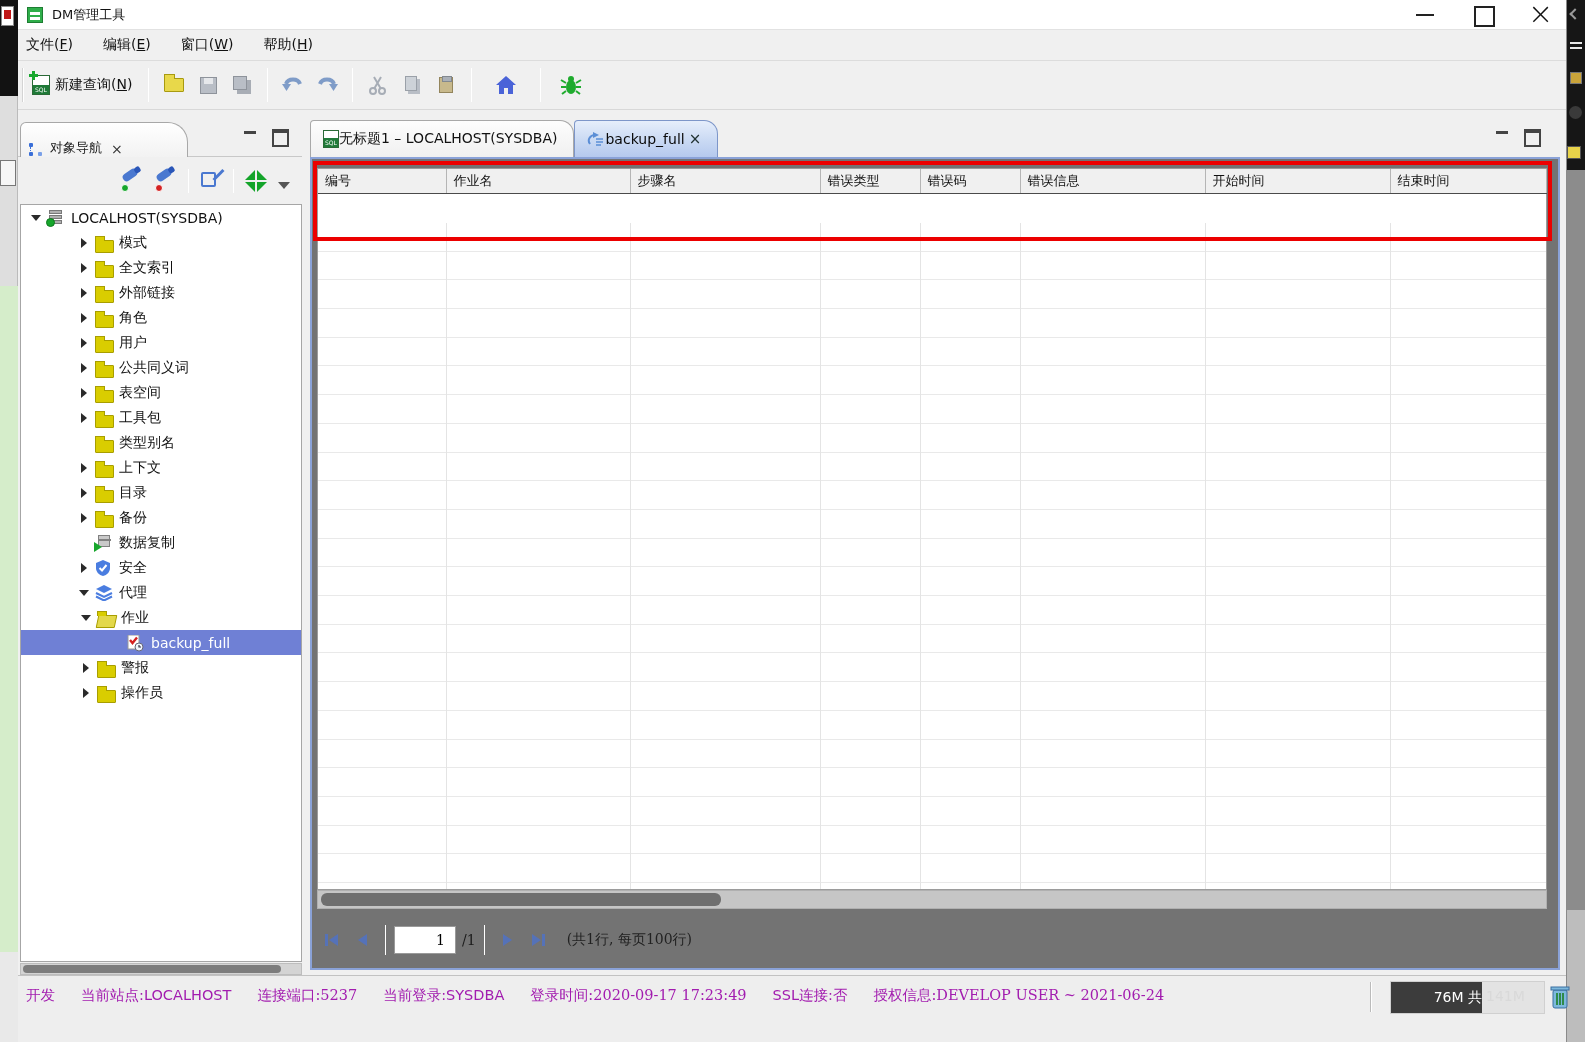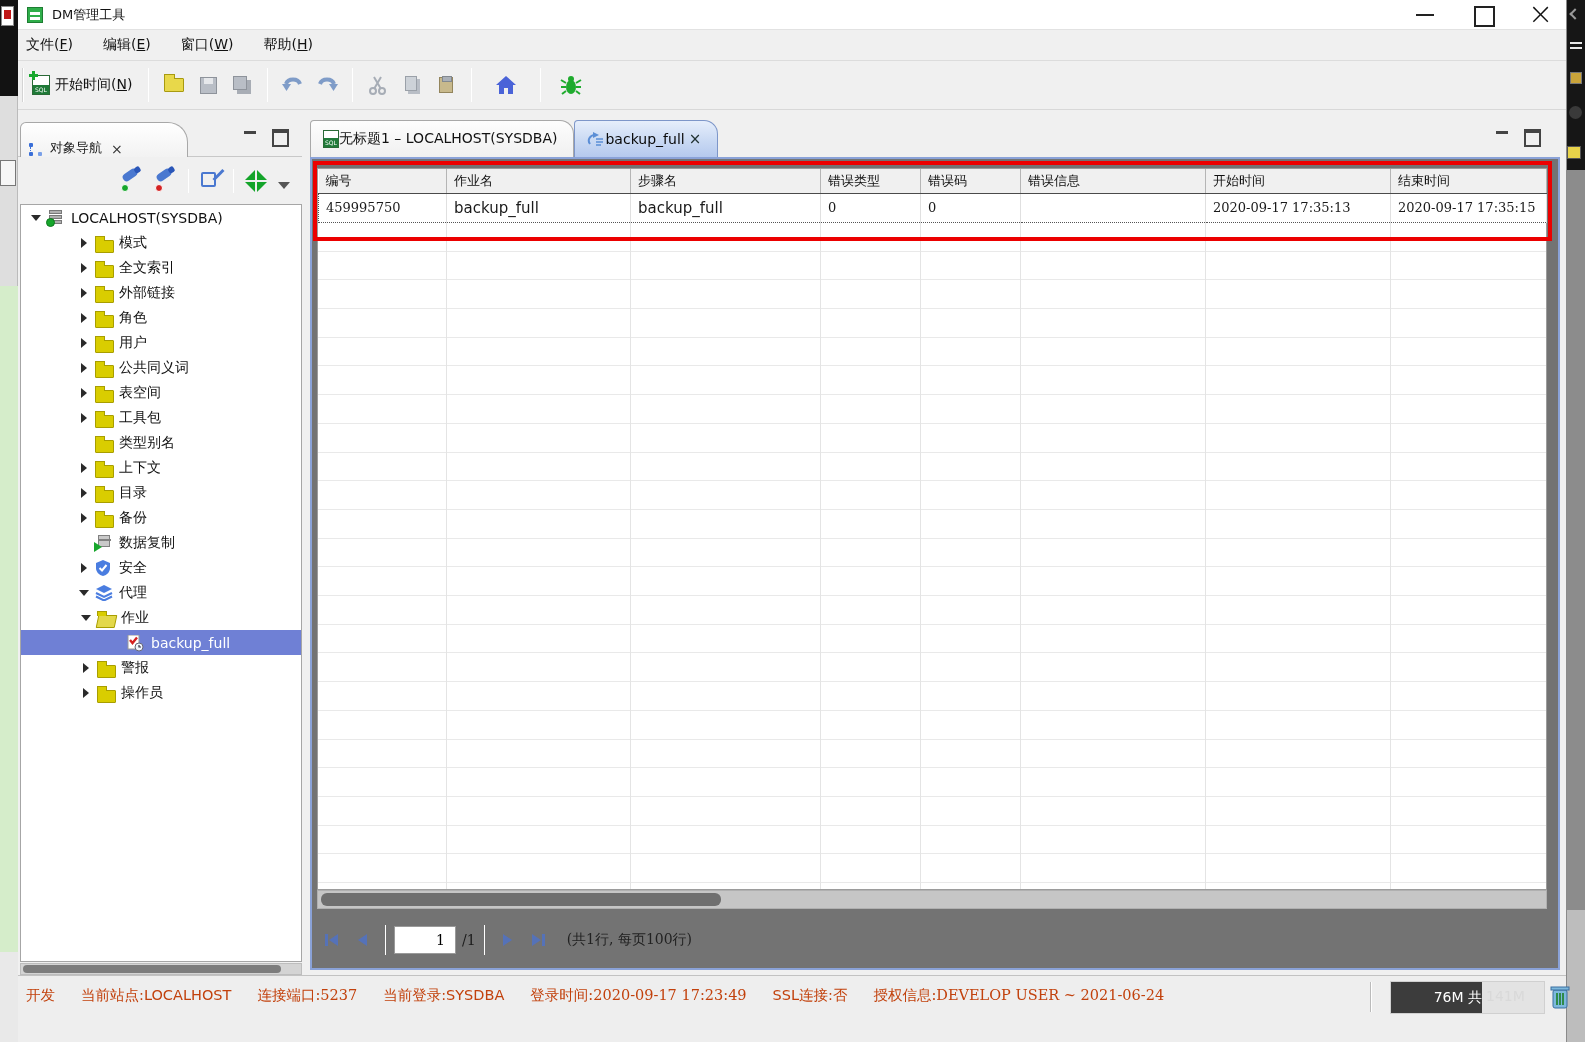--- a/index.html
+++ b/index.html
@@ -152,21 +152,21 @@
   
   .pager { position:absolute; left:5px; top:758px; width:1230px; height:46px; display:flex; align-items:center; }
   .pg-ico { width:30px; height:30px; display:flex; align-items:center; justify-content:center; }
   .pg-sep { width:1px; height:30px; background:#cfcfcf; border-right:1px solid #fff; margin:0 8px; }
   .pg-input { width:62px; height:28px; border:1px solid #9a9a9a; background:#fff; text-align:right; padding-right:10px; font-size:14px; font-family:"DejaVu Serif", serif; }
   .pg-of { margin-left:6px; font-family:"DejaVu Serif", serif; font-size:14px; }
   .pg-info { margin-left:14px; font-size:14px; font-family:"DejaVu Serif", serif; color:#222; }
 
   
   .statusbar { position:absolute; left:0; top:975px; width:100%; height:67px; background:#eeeeee; border-top:1px solid #c2c2c2; }
-  .sb-items { position:absolute; left:8px; top:10px; display:flex; gap:26px; font-size:14.5px; color:#c2410c; }
+  .sb-items { position:absolute; left:8px; top:10px; display:flex; gap:26px; font-size:14.5px; color:#a21caf; }
   .sb-items .num { font-family:"DejaVu Serif", serif; }
   .sb-divider { position:absolute; left:1352px; top:6px; width:2px; height:30px; background:#fff; border-left:1px solid #bbb; }
   .mem-gauge { position:absolute; left:1372px; top:5px; width:155px; height:33px; background:#e3e3e3; border:1px solid #d0d0d0; }
   .mem-fill { position:absolute; left:0; top:0; width:91px; height:31px; background:#3c3c3c; color:#fff; display:flex; align-items:center; justify-content:flex-end; font-size:14px; }
   .mem-total { position:absolute; left:95px; top:6px; color:#d9d9d9; font-size:14px; }
   .trash { position:absolute; left:1532px; top:8px; width:20px; height:26px; }
 </style>
 </head>
 <body>
 
@@ -206,21 +206,21 @@
     <span class="menu-item"><span>帮助(</span><span class="mn">H</span><span>)</span></span>
   </div>
 
   <div class="toolbar">
     <div class="tb-handle"></div>
     <div class="tb-btn">
       <span class="sqlnew">
           <span class="plus"></span>
           <span class="band">SQL</span>
         </span>
-      <span class="nq-label"><span>开始时间(</span><span class="mn">N</span><span>)</span></span>
+      <span class="nq-label"><span>新建查询(</span><span class="mn">N</span><span>)</span></span>
     </div>
     <div class="tb-sep"></div>
     <div class="tb-ico">
         <span class="ico-folder"></span>
       </div>
     <div class="tb-ico">
         <span class="ico-floppy"></span>
       </div>
     <div class="tb-ico">
         <span class="ico-floppy2"></span>
@@ -510,30 +510,20 @@
               <tr>
             <th>编号</th>
             <th>作业名</th>
             <th>步骤名</th>
             <th>错误类型</th>
             <th>错误码</th>
             <th>错误信息</th>
             <th>开始时间</th>
             <th>结束时间</th>
           </tr>
-          <tr class="data-row">
-            <td class="serif">459995750</td>
-            <td class="name">backup_full</td>
-            <td class="name">backup_full</td>
-            <td class="serif">0</td>
-            <td class="serif">0</td>
-            <td class="serif"></td>
-            <td class="serif">2020-09-17 17:35:13</td>
-            <td class="serif">2020-09-17 17:35:15</td>
-          </tr>
         </tbody>
           </table>
         <div class="empty-grid">
           <div class="vline" style="left:128px"></div>
             <div class="vline" style="left:312px"></div>
           <div class="vline" style="left:502px"></div>
             <div class="vline" style="left:602px"></div>
           <div class="vline" style="left:702px"></div>
             <div class="vline" style="left:887px"></div>
           <div class="vline" style="left:1072px"></div>

